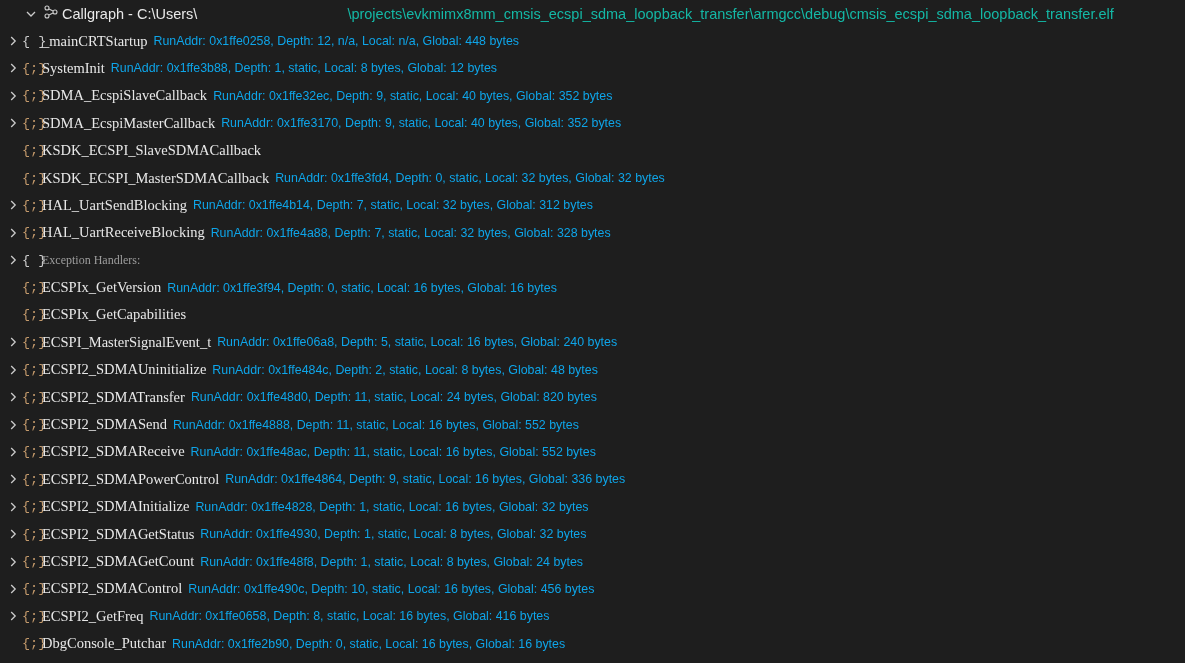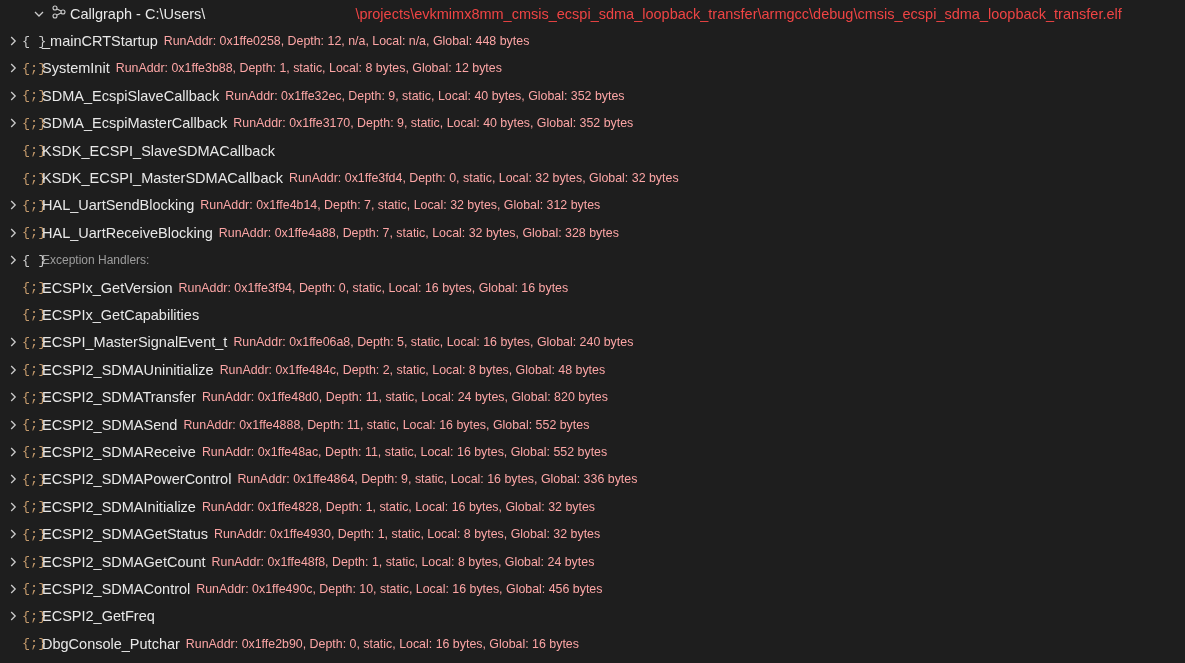--- a/index.html
+++ b/index.html
@@ -20,21 +20,21 @@
     width: 100%;
   }
   .row {
     display: flex;
     align-items: center;
     height: 27.4px;
     white-space: nowrap;
     padding-left: 4px;
   }
   .row.root {
-    padding-left: 30px;
+    padding-left: 22px;
   }
   .twisty {
     width: 18px;
     min-width: 18px;
     text-align: center;
     color: #cccccc;
     font-size: 11px;
     line-height: 1;
     display: inline-block;
     user-select: none;
@@ -61,35 +61,36 @@
     width: 22px;
     min-width: 22px;
     display: inline-block;
     text-align: center;
     color: #cccccc;
   }
   .name {
     color: #e8e8e8;
     font-size: 14.5px;
     margin-right: 6px;
+    font-family: Liberation Serif, serif;
   }
   .name.dim {
     color: #9d9d9d;
     font-size: 12px;
   }
   .detail {
-    color: #fca5a5;
+    color: #0ea5e9;
     font-size: 12.4px;
   }
   .title {
     color: #e8e8e8;
     font-size: 14.5px;
   }
   .titlepath {
-    color: #ef4444;
+    color: #14b8a6;
     font-size: 14.5px;
   }
   .gap {
     display: inline-block;
     width: 150px;
   }
 </style>
 </head>
 <body>
 
@@ -306,20 +307,21 @@
         <span class="detail">RunAddr: 0x1ffe490c, Depth: 10, static, Local: 16 bytes, Global: 456 bytes</span>
       </div>
       <div class="row">
         <span class="twisty">
           <svg width="10" height="10" viewBox="0 0 10 10">
             <path d="M3.2 1 L7.2 5 L3.2 9" fill="none" stroke="#cccccc" stroke-width="1.3"></path>
           </svg>
         </span>
         <span class="icon-func">{;}</span>
         <span class="name">ECSPI2_GetFreq</span>
+        <span class="detail">RunAddr: 0x1ffe0658, Depth: 8, static, Local: 16 bytes, Global: 416 bytes</span>
       </div>
       <div class="row">
         <span class="indent"></span>
         <span class="icon-func">{;}</span>
         <span class="name">DbgConsole_Putchar</span>
         <span class="detail">RunAddr: 0x1ffe2b90, Depth: 0, static, Local: 16 bytes, Global: 16 bytes</span>
       </div>
     </div>
 </div>
 

